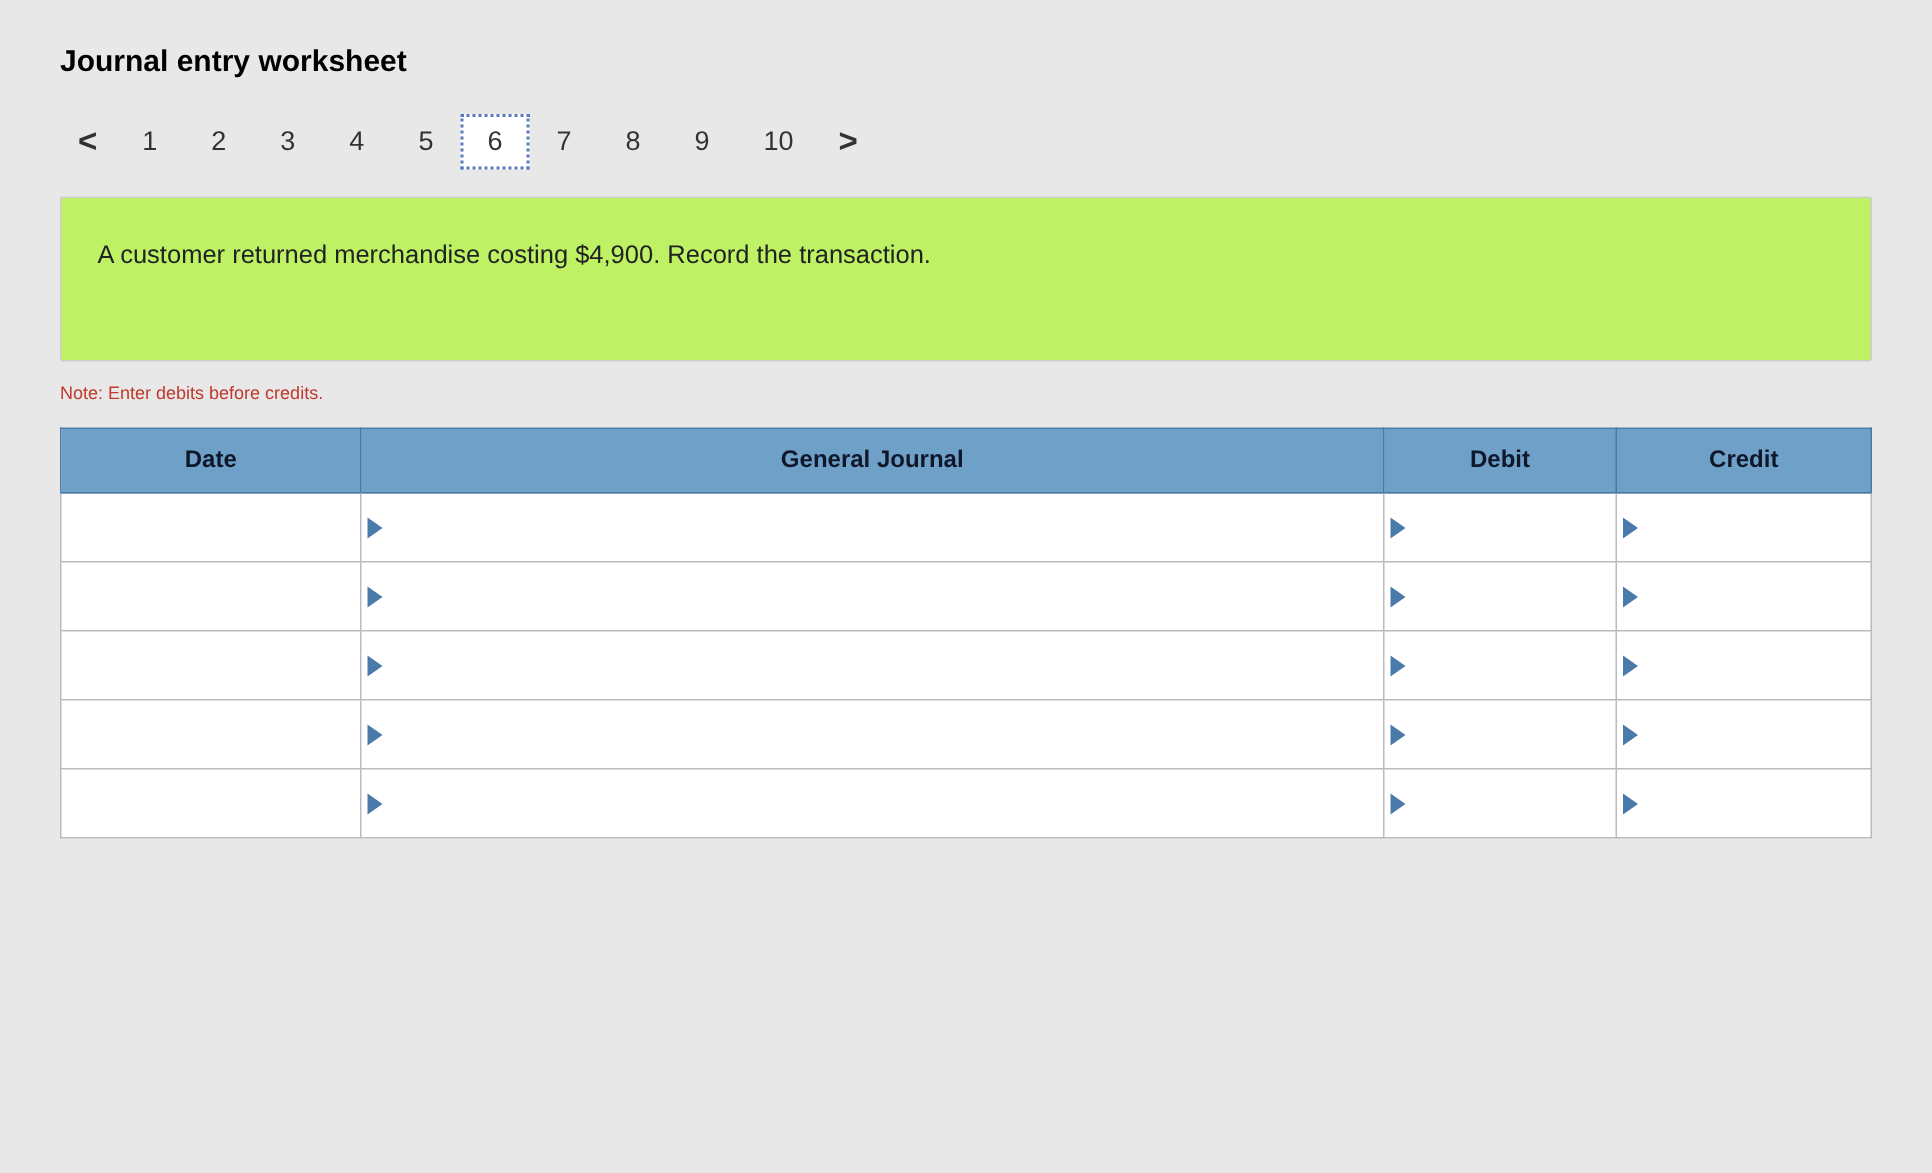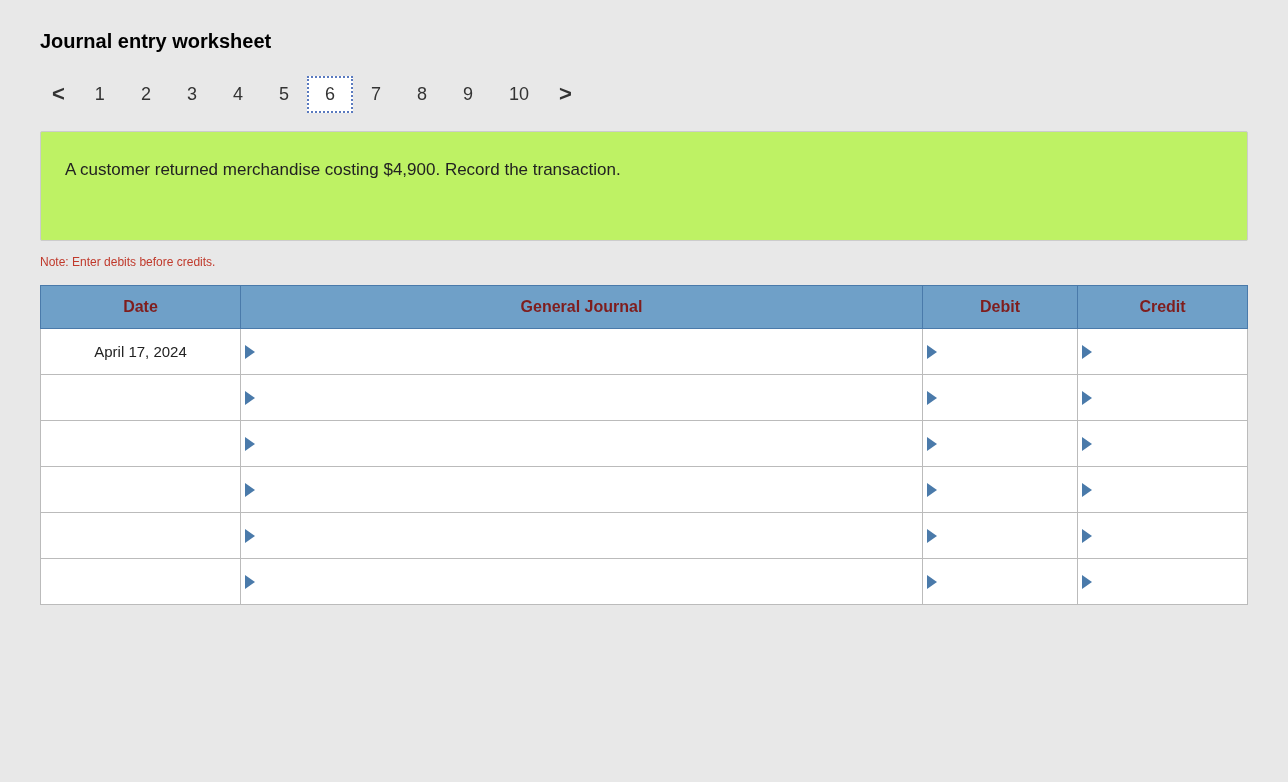--- a/index.html
+++ b/index.html
@@ -75,21 +75,21 @@
     }
 
     .journal-table {
       width: 100%;
       border-collapse: collapse;
       background: #fff;
     }
 
     .journal-table thead tr th {
       background-color: #6fa0c8;
-      color: #7f1d1d;
+      color: #0f172a;
       font-weight: bold;
       font-size: 16px;
       padding: 12px 10px;
       border: 1px solid #4a7aaa;
       text-align: center;
     }
 
     .journal-table thead tr th.col-date {
       width: 200px;
       text-align: center;
@@ -194,26 +194,20 @@
 <table class="journal-table">
   <thead>
     <tr>
       <th class="col-date">Date</th>
       <th class="col-journal">General Journal</th>
       <th class="col-debit">Debit</th>
       <th class="col-credit">Credit</th>
     </tr>
   </thead>
   <tbody id="table-body">
-  <tr>
-        <td class="col-date">April 17, 2024</td>
-        <td class="col-journal"><span class="arrow-marker"></span><input type="text" class="cell-input" style=""></td>
-        <td class="col-debit"><span class="arrow-marker"></span><input type="text" class="cell-input" style=""></td>
-        <td class="col-credit"><span class="arrow-marker"></span><input type="text" class="cell-input" style=""></td>
-      </tr>
       <tr>
         <td class="col-date"></td>
         <td class="col-journal"><span class="arrow-marker"></span><input type="text" class="cell-input" style=""></td>
         <td class="col-debit"><span class="arrow-marker"></span><input type="text" class="cell-input" style=""></td>
         <td class="col-credit"><span class="arrow-marker"></span><input type="text" class="cell-input" style=""></td>
       </tr>
       <tr>
         <td class="col-date"></td>
         <td class="col-journal"><span class="arrow-marker"></span><input type="text" class="cell-input" style=""></td>
         <td class="col-debit"><span class="arrow-marker"></span><input type="text" class="cell-input" style=""></td>

